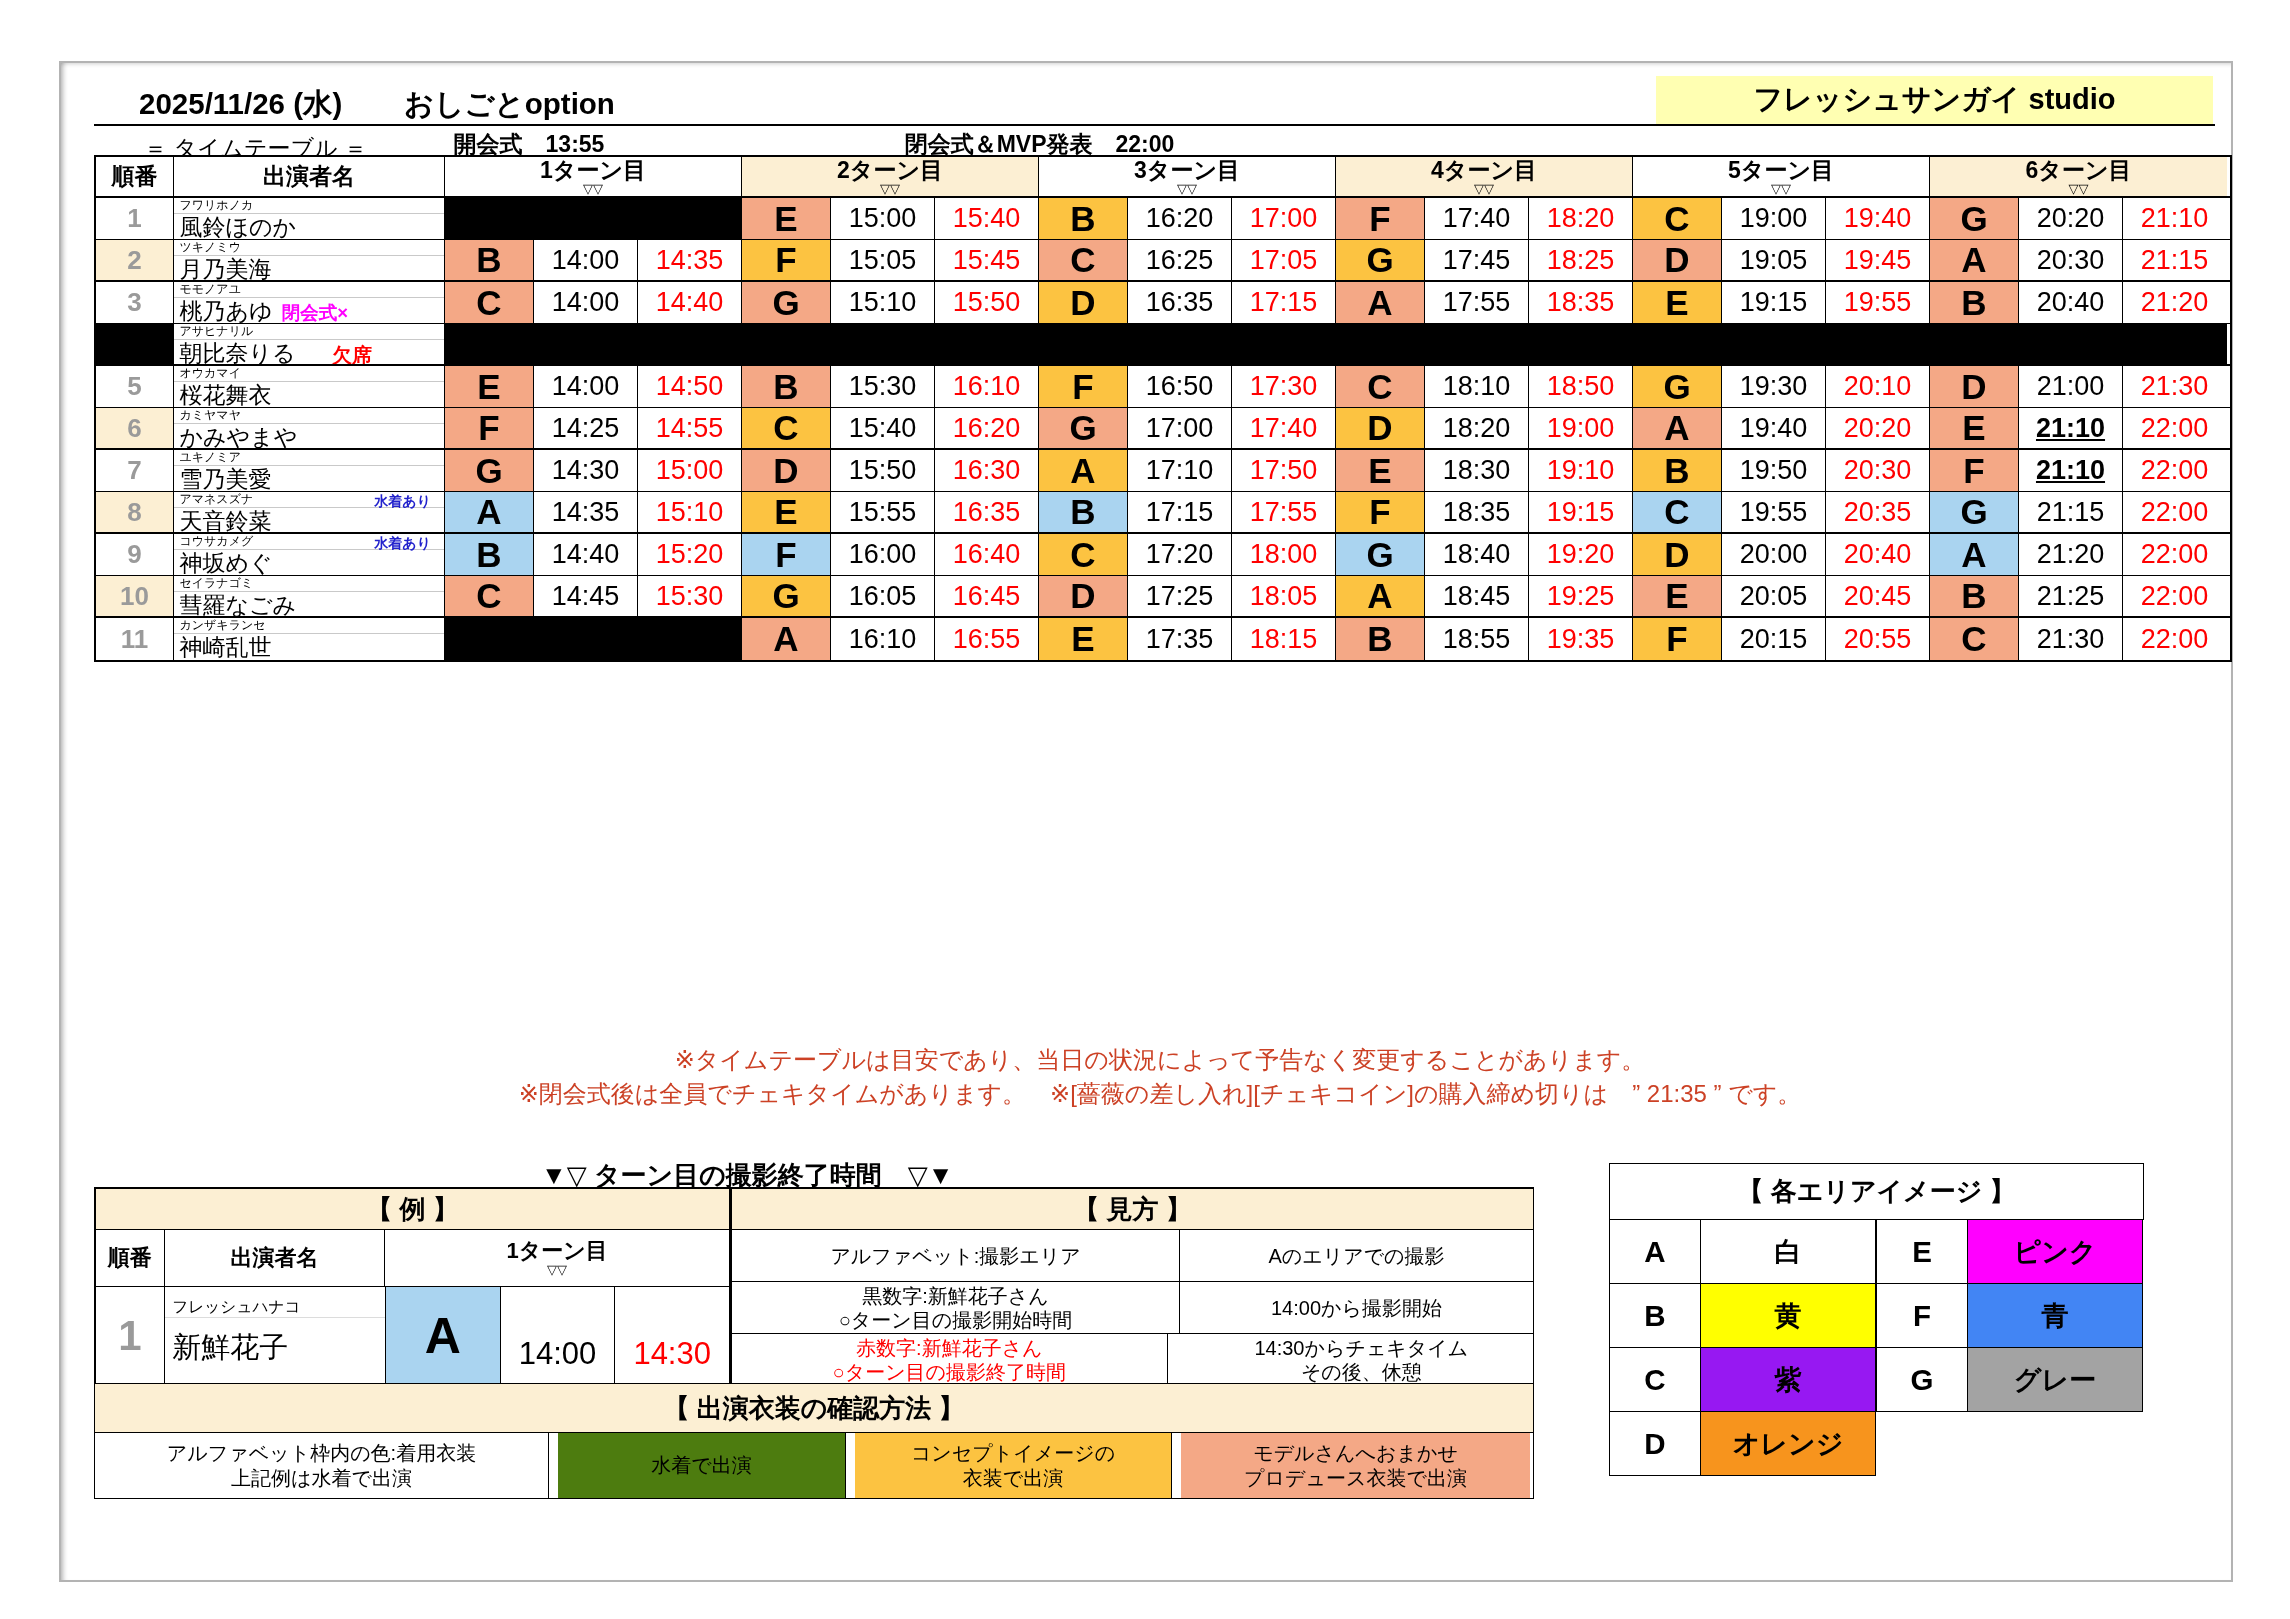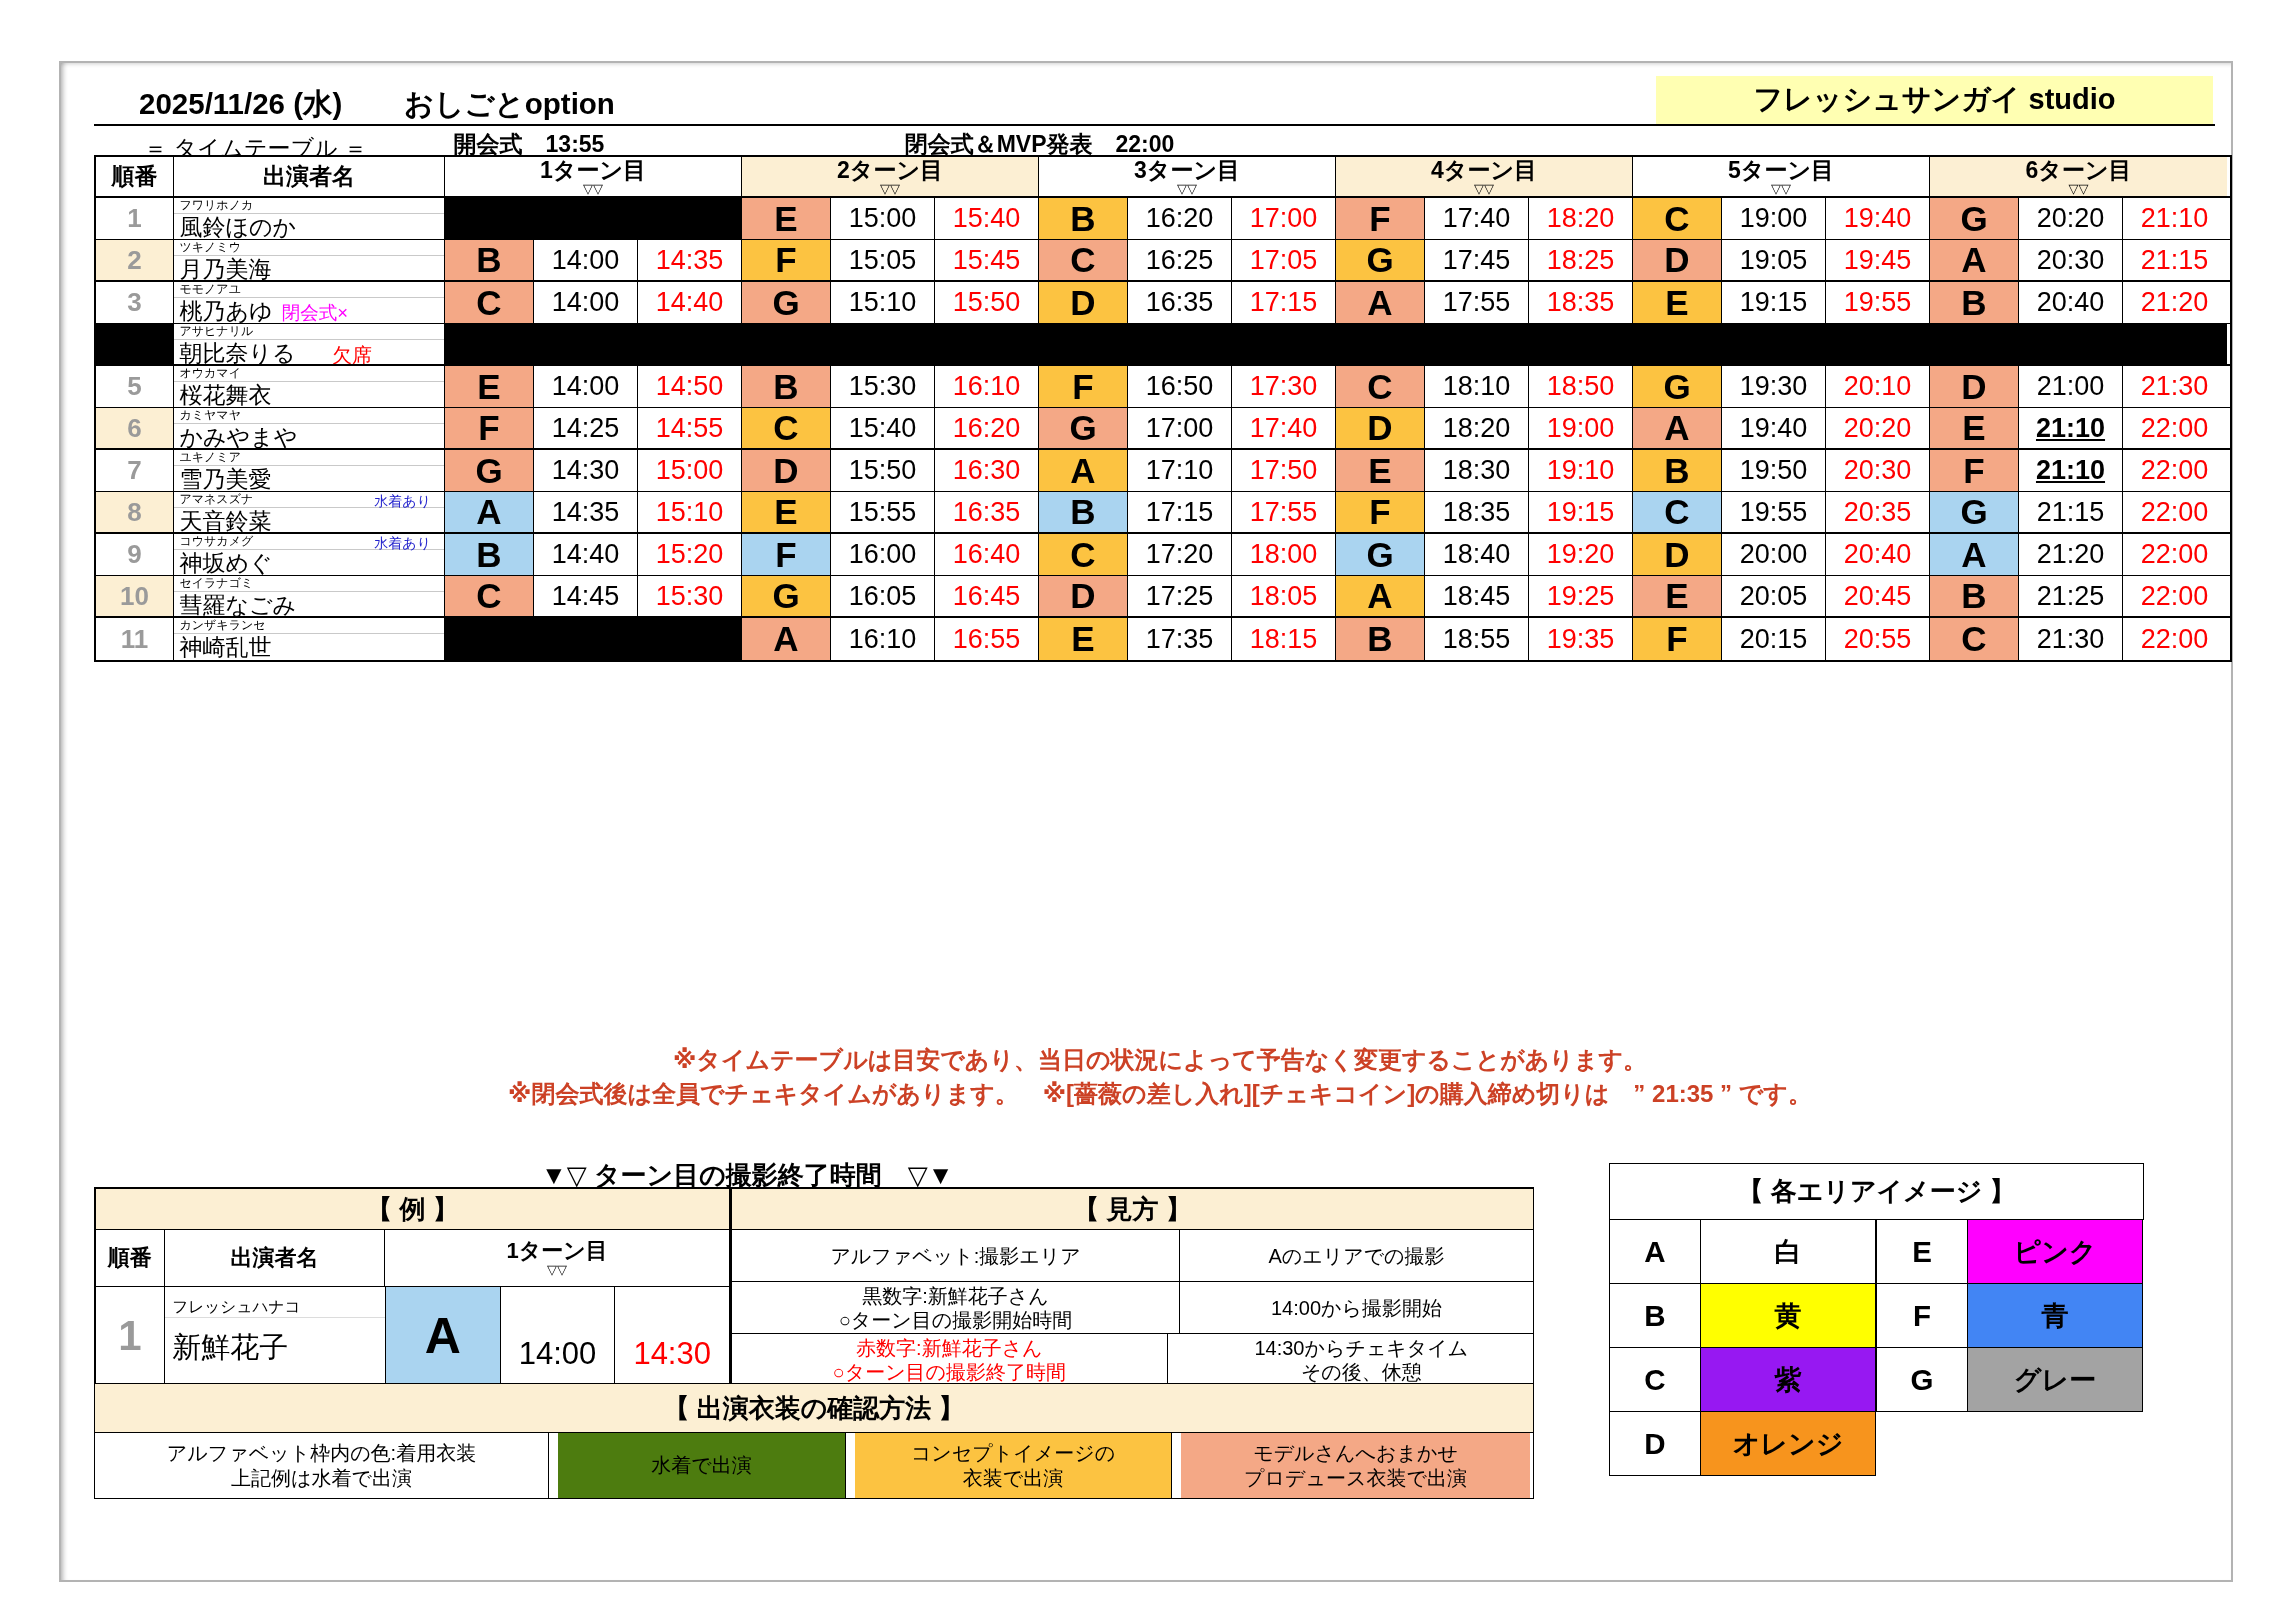--- a/index.html
+++ b/index.html
@@ -40,35 +40,35 @@
   .th-marker { font-size:13px; line-height:14px; }
   .tt-row { display:flex; height:42px; border-bottom:0.9px solid #000; }
   .tt-row.thick { border-bottom:2.8px solid #000; }
   .tt-row:last-child { border-bottom:0; }
   .td-order { width:78px; border-right:1.8px solid #000; display:flex; align-items:center; justify-content:center;
               font-size:26px; font-weight:bold; color:#9a9a9a; }
   .nb-white { background:#fff; } .nb-cream { background:#FCEFD3; } .nb-black { background:#000; }
   .td-name { width:271px; border-right:1.8px solid #000; position:relative; background:#fff; overflow:hidden; }
   .furigana { height:15.7px; font-size:12px; line-height:15.7px; padding-left:5.5px; border-bottom:0.9px solid #c9c9c9; white-space:nowrap; }
   .pname { font-size:23px; line-height:26px; padding-left:5.5px; white-space:nowrap; }
-  .pnote { position:absolute; font-weight:normal; white-space:nowrap; }
+  .pnote { position:absolute; font-weight:bold; white-space:nowrap; }
   .note-blue    { color:#2222CC; font-size:14px; top:0.9px;  right:13px; }
   .note-magenta { color:#FF00FF; font-size:18.5px; top:17.5px; right:96px; }
   .note-red     { color:#FF0000; font-size:20px; top:17.5px; right:72px; }
   .td-turn { width:297px; display:flex; border-right:0.9px solid #000; }
   .td-turn:last-child { border-right:0; }
   .td-turn.blackout { background:#000; }
   .ta { width:89px;  border-right:0.9px solid #000; display:flex; align-items:center; justify-content:center; font-size:35px; font-weight:bold; }
   .ts { width:104px; border-right:0.9px solid #000; display:flex; align-items:center; justify-content:center; font-size:27px; }
   .te { width:103px; display:flex; align-items:center; justify-content:center; font-size:27px; color:#FF0000; }
   .ts.deadline { font-weight:bold; text-decoration:underline; color:#000; }
   .c-salmon { background:#F4A886; } .c-yellow { background:#FCC341; } .c-blue { background:#AAD4F0; }
   
   #notes { position:absolute; left:33px; top:980px; width:2132px; text-align:center;
-           color:#CC4125; font-weight:bold; font-size:24px; line-height:34px; }
+           color:#CC4125; font-weight:normal; font-size:24px; line-height:34px; }
   #ref-head { position:absolute; left:480px; top:1095px; font-size:26px; font-weight:bold; }
   
   .ex { position:absolute; left:33px; top:1124px; width:637px; border:2.8px solid #000; background:#fff; }
   .ex-title { height:41px; background:#FCEFD3; border-bottom:0.9px solid #000;
               display:flex; align-items:center; justify-content:center; font-size:26px; font-weight:bold; }
   .ex-head { display:flex; height:57px; border-bottom:0.9px solid #000; }
   .exh-order { width:69px;  border-right:0.9px solid #000; display:flex; align-items:center; justify-content:center; font-size:22px; font-weight:bold; }
   .exh-name  { width:222px; border-right:0.9px solid #000; display:flex; align-items:center; justify-content:center; font-size:22px; font-weight:bold; }
   .exh-turn  { width:346px; display:flex; flex-direction:column; align-items:center; justify-content:center; }
   .exh-turn .th-label { font-size:22px; }

